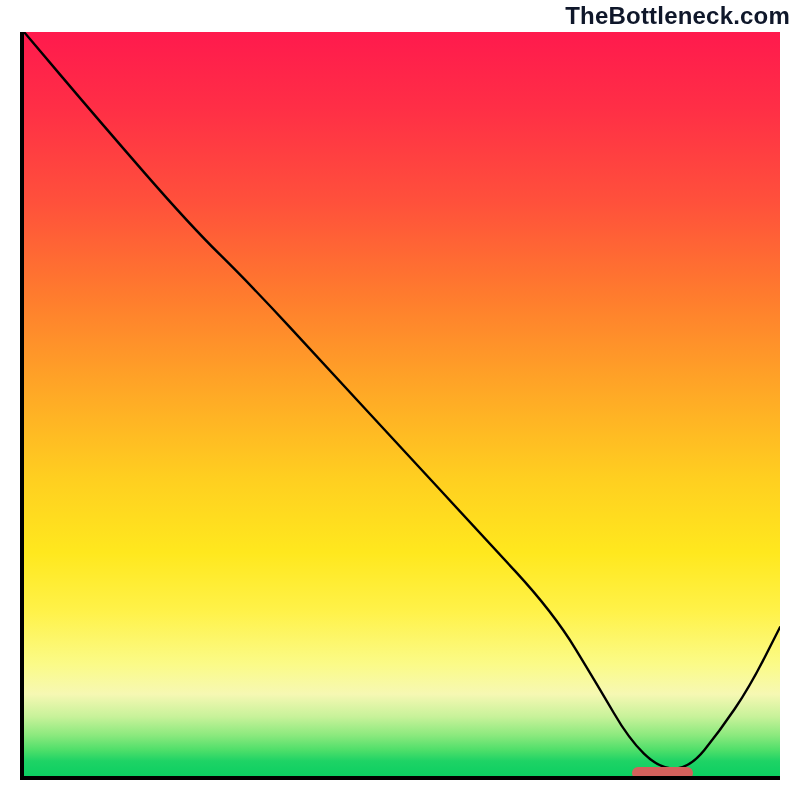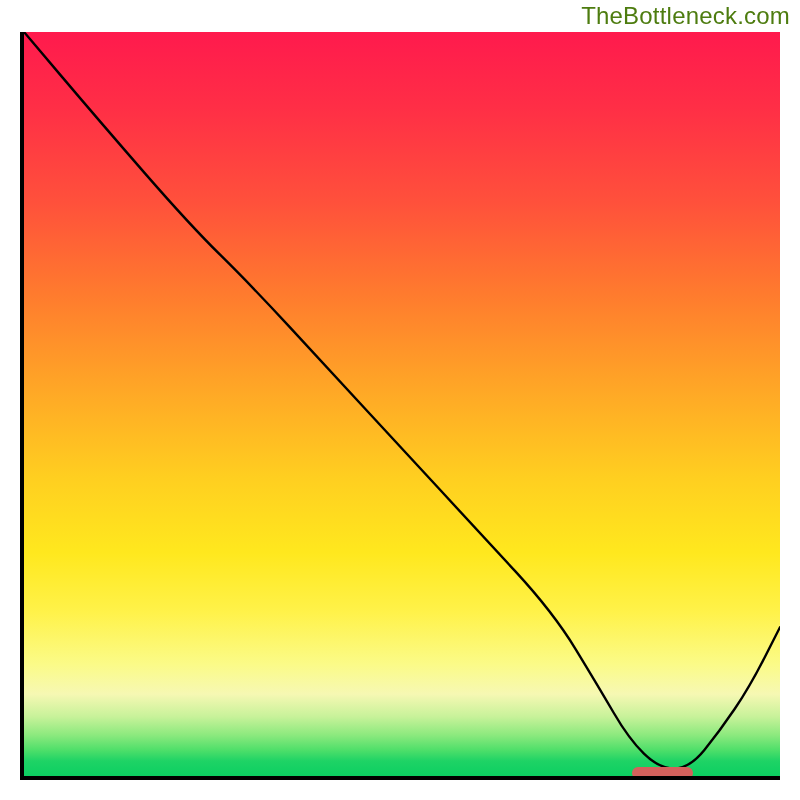--- a/index.html
+++ b/index.html
@@ -5,22 +5,22 @@
   * { margin: 0; padding: 0; box-sizing: border-box; }
   html, body { width: 800px; height: 800px; overflow: hidden; }
   body { background: #ffffff; position: relative; }
 
   .watermark {
     position: absolute;
     top: 2px;
     right: 10px;
     font-family: Arial, Helvetica, sans-serif;
     font-size: 24px;
-    font-weight: normal;
-    color: #4d7c0f;
+    font-weight: bold;
+    color: #0f172a;
     letter-spacing: 0.2px;
   }
 
   .plot-outer {
     position: absolute;
     left: 20px;
     top: 32px;
     width: 760px;
     height: 748px;
     border-left: 4px solid #000;

